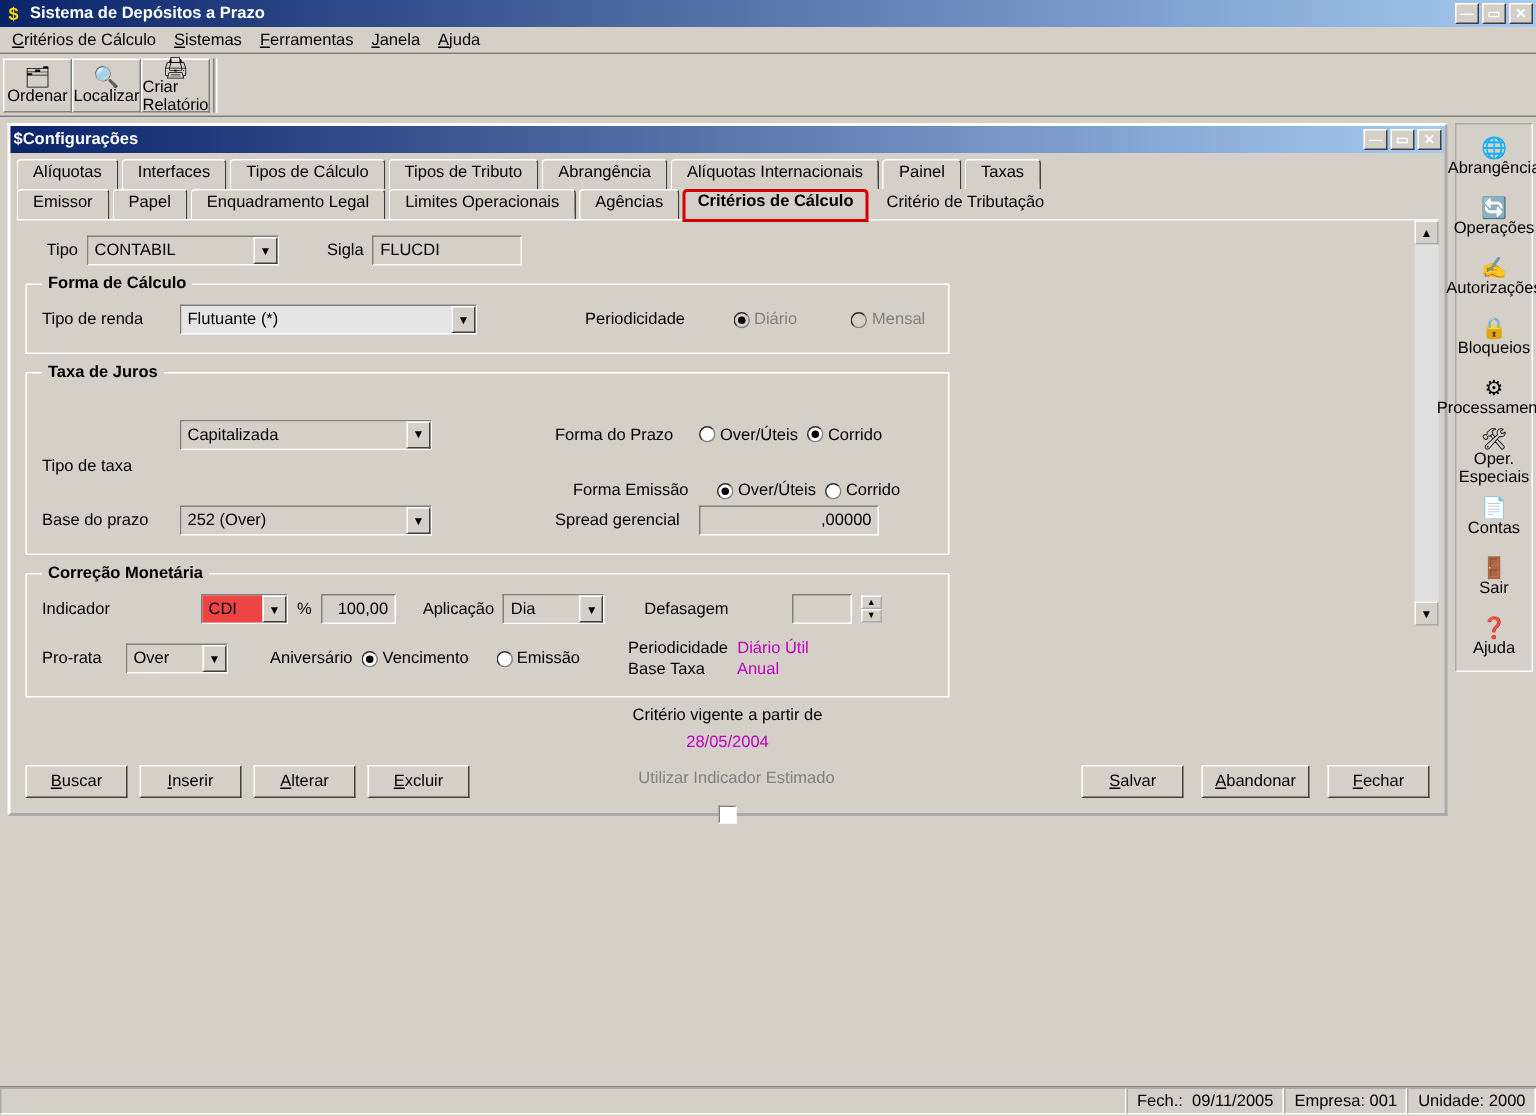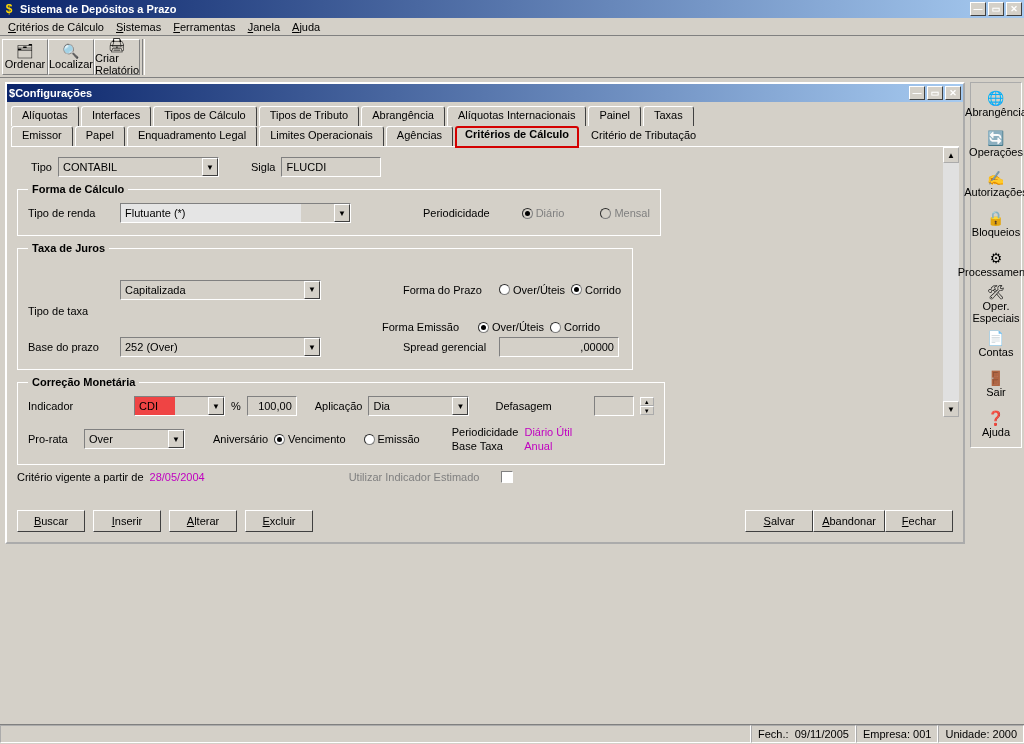--- a/index.html
+++ b/index.html
@@ -37,21 +37,21 @@
 .tab.highlighted { border: 2px solid #d40000; padding: 0 8px; font-weight: bold; }
 .tab.plain-right { border: none; padding-top:3px; }
 
 .tabcontent { border-top: 1px solid #fff; margin: 0 4px; padding: 10px 6px 6px 6px; position: relative; height: 396px; }
 
 .row { display: flex; align-items: center; gap: 6px; margin-bottom: 4px; }
 .lbl { white-space: nowrap; }
 
 
 .combo { display: inline-flex; align-items: center; height: 20px; background: #fff; border-top:1px solid #808080; border-left:1px solid #808080; border-right:1px solid #fff; border-bottom:1px solid #fff; }
-.combo.sunken { background:#d4d0c8;gap:33px; }
+.combo.sunken { background:#d4d0c8; }
 .combo input { border: none; outline: none; padding: 0 4px; height: 18px; font-size:11px; background: transparent; }
 .combo .arrow { width: 16px; height: 18px; background: #d4d0c8; border-left:1px solid #fff; border-top:1px solid #fff; border-right:1px solid #404040; border-bottom:1px solid #404040; display:flex; align-items:center; justify-content:center; font-size:8px; cursor:pointer; }
 .textin { height: 20px; background:#fff; border-top:1px solid #808080; border-left:1px solid #808080; border-right:1px solid #fff; border-bottom:1px solid #fff; padding: 0 4px; display:inline-flex; align-items:center; }
 .textin.ro { background:#d4d0c8; }
 .spinner { display:inline-flex; }
 .spinner .sp { width:14px; height:9px; background:#d4d0c8; border:1px outset #fff; font-size:6px; display:flex; align-items:center; justify-content:center; cursor:pointer; }
 
 fieldset { border: 1px groove #fff; margin: 6px 0 6px 0; padding: 8px 10px 8px 10px; position:relative; }
 fieldset.fwidth { width: 616px; }
 legend { padding: 0 4px; font-weight: bold; }
@@ -60,21 +60,21 @@
 .radio .dot { width:11px; height:11px; border-radius:50%; border:1px inset #808080; background:#fff; display:flex; align-items:center; justify-content:center; }
 .radio.sel .dot::after { content:""; width:5px; height:5px; background:#000; border-radius:50%; }
 .radio.disabled { color:#808080; }
 .radio.disabled .dot { background:#d4d0c8; }
 
 .checkbox { width:12px; height:12px; background:#fff; border-top:1px solid #808080; border-left:1px solid #808080; border-right:1px solid #fff; border-bottom:1px solid #fff; display:inline-block; }
 
 .btn { height:22px; min-width:68px; background:#d4d0c8; border-top:1px solid #fff; border-left:1px solid #fff; border-right:1px solid #404040; border-bottom:1px solid #404040; cursor:pointer; padding: 0 8px; }
 .btn:first-letter { text-decoration: underline; }
 .btnrow { position:absolute; bottom:10px; left:6px; right:6px; display:flex; gap:8px; }
-.btnrow .rbtns { margin-left:auto; display:flex; gap:0; }
+.btnrow .rbtns { margin-left:auto; display:flex; gap:12px; }
 
 .magenta { color:#c000c0; }
 .disabled-text { color:#808080;padding-left:12px; }
 
 
 .vscroll { position:absolute; right:0; top:0; width:16px; height:270px; background:#d4d0c8; }
 .vscroll .sbtn { width:16px; height:16px; background:#d4d0c8; border:1px outset #fff; display:flex; align-items:center; justify-content:center; font-size:8px; cursor:pointer; }
 .vscroll .track { height:238px; background:#e0e0e0; }
 
 
@@ -296,21 +296,21 @@
             <span>Emissão</span>
           </span>
         <span style="width:20px;"></span>
         <div style="display:flex;flex-direction:column;gap:2px;">
           <div><span class="lbl">Periodicidade</span>&nbsp;&nbsp;<span class="magenta">Diário Útil</span></div>
           <div><span class="lbl">Base Taxa</span>&nbsp;&nbsp;&nbsp;&nbsp;&nbsp;&nbsp;&nbsp;<span class="magenta">Anual</span></div>
         </div>
       </div>
     </fieldset>
 
-    <div class="row" style="">
+    <div class="row" style="flex-direction:column;">
       <span class="lbl">Critério vigente a partir de </span>
         <span class="magenta">28/05/2004</span>
       <span style="width:120px;"></span>
       <span class="lbl disabled-text">Utilizar Indicador Estimado</span>
       <span style="width:10px;"></span>
       <span class="checkbox"></span>
     </div>
 
     <div class="btnrow">
       <button class="btn">Buscar</button>

